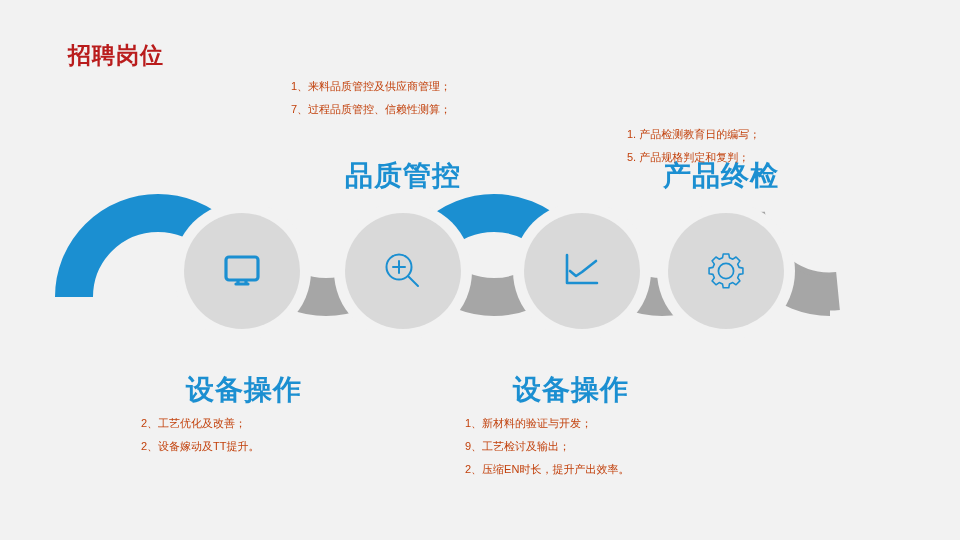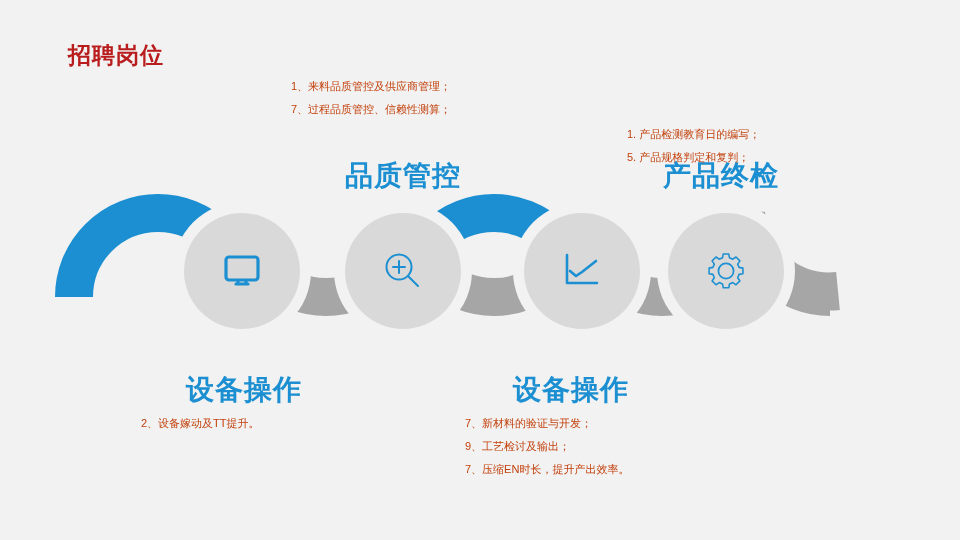--- a/index.html
+++ b/index.html
@@ -166,22 +166,23 @@
     <div>1、来料品质管控及供应商管理；</div>
     <div>7、过程品质管控、信赖性测算；</div>
   </div>
 
   <div id="desc-final" class="desc">
     <div>1. 产品检测教育日的编写；</div>
     <div>5. 产品规格判定和复判；</div>
   </div>
 
   <div id="desc-equip" class="desc">
+    <div>2、工艺优化及改善；</div>
     <div>2、设备嫁动及TT提升。</div>
   </div>
 
   <div id="desc-process" class="desc">
-    <div>7、新材料的验证与开发；</div>
+    <div>1、新材料的验证与开发；</div>
     <div>9、工艺检讨及输出；</div>
-    <div>7、压缩EN时长，提升产出效率。</div>
+    <div>2、压缩EN时长，提升产出效率。</div>
   </div>
 
 </div>
 
 </body></html>

